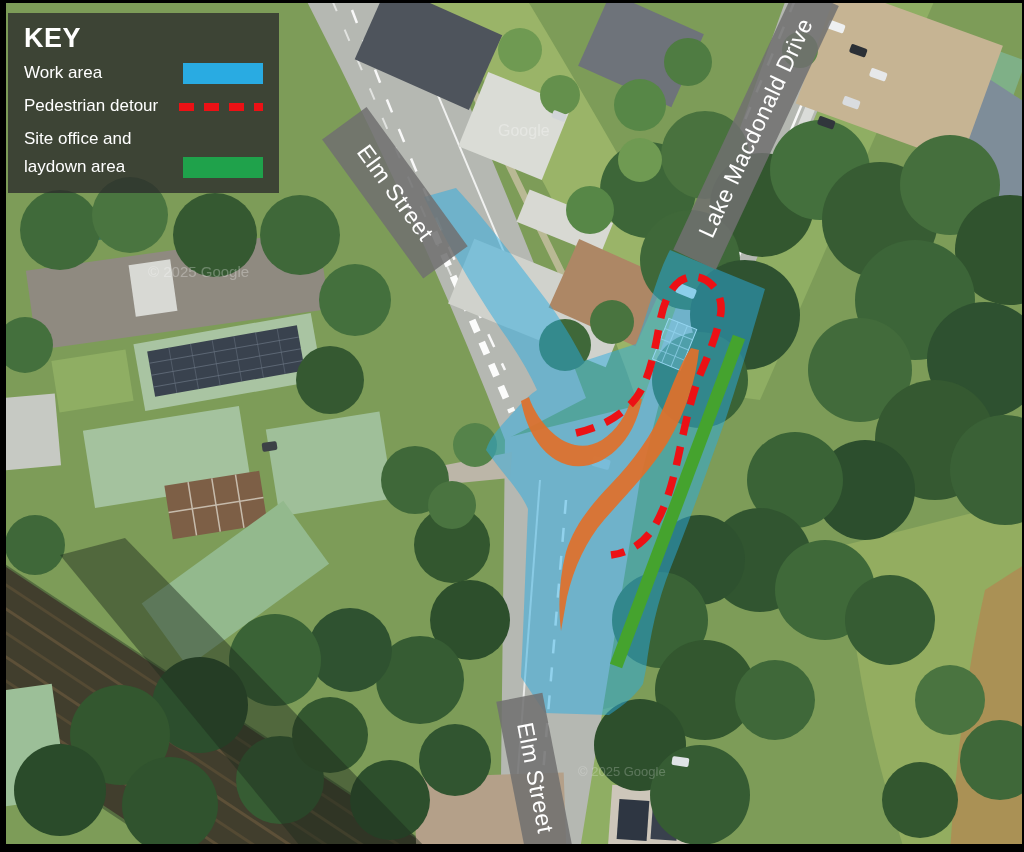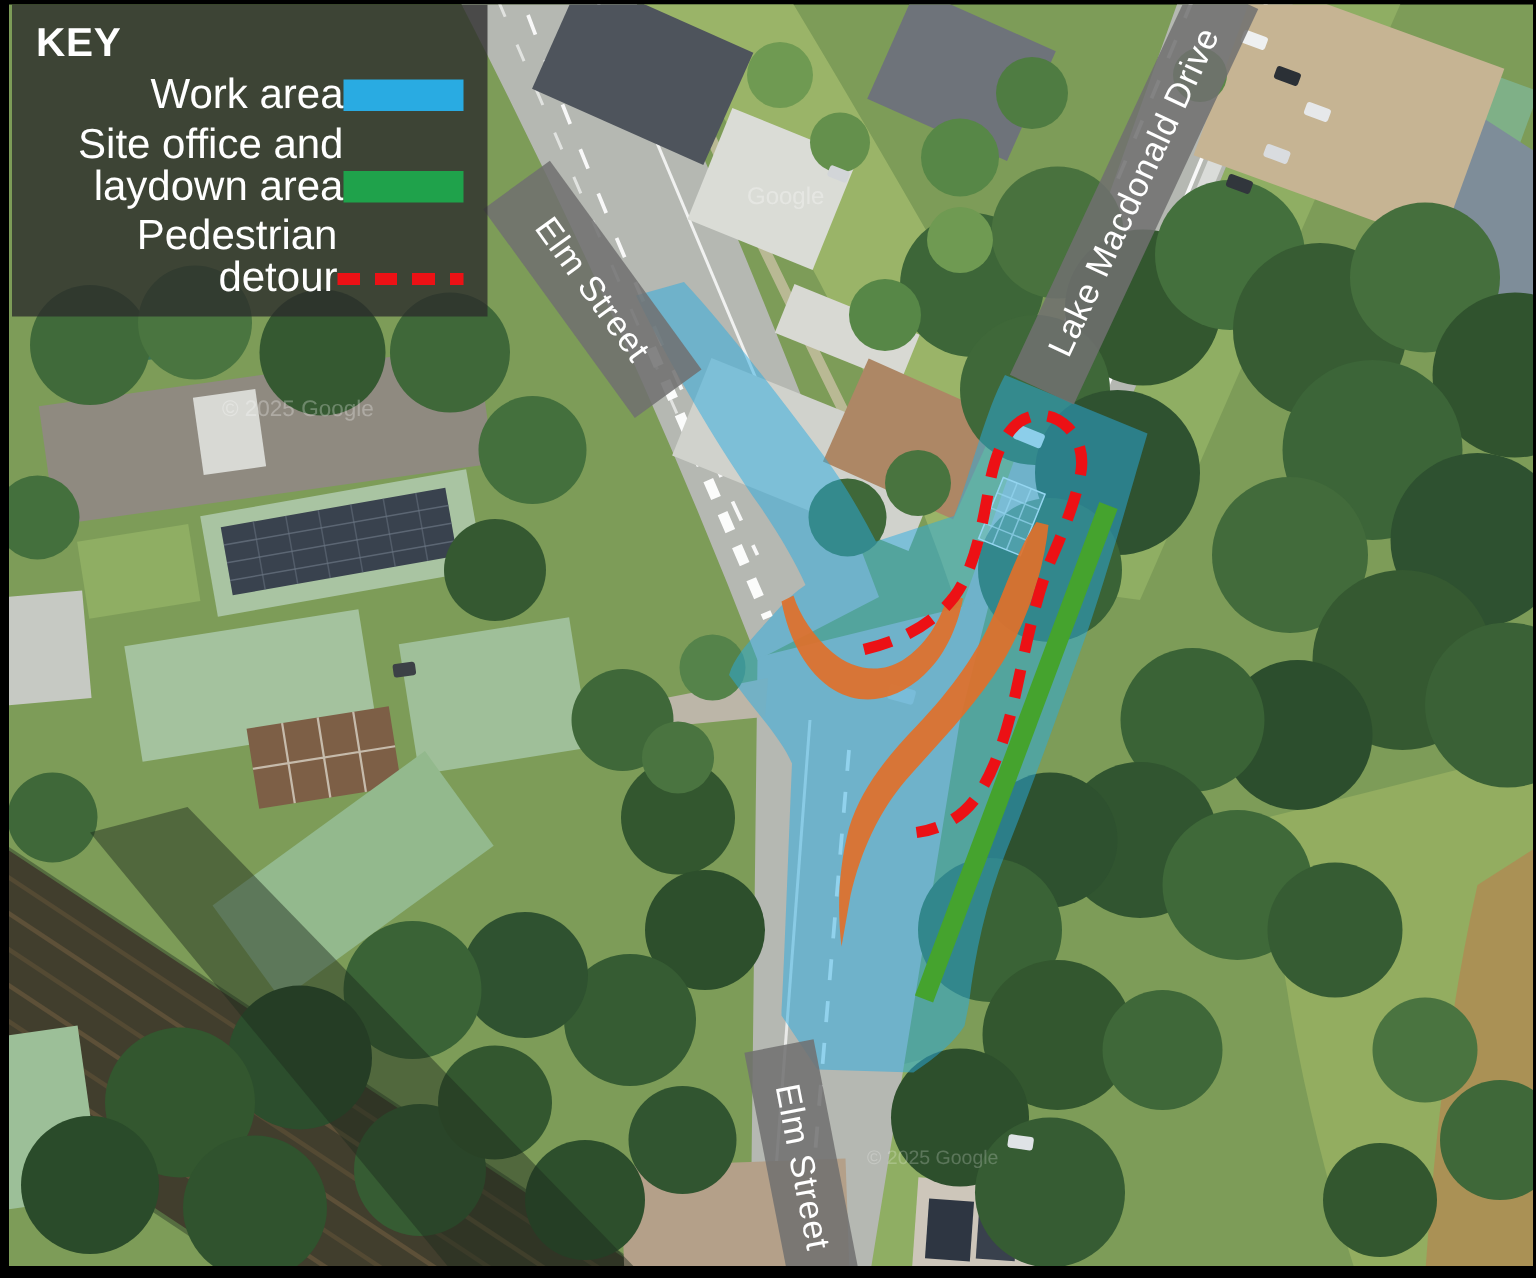--- a/index.html
+++ b/index.html
@@ -10,25 +10,25 @@
   svg{position:absolute;left:0;top:0;display:block;}
 
   
   .f-work{fill:var(--workArea,#29abe2);fill-opacity:.5;}
   .f-widen{fill:var(--wideningWork,#e0702a);fill-opacity:.92;}
   .s-laydown{stroke:var(--laydownLine,#45a32e);stroke-width:13;fill:none;}
   .s-detour{stroke:var(--pedestrianDetour,#ec1115);stroke-width:7.5;fill:none;
             stroke-dasharray:19 12;stroke-linejoin:round;}
 
   
-  .legend{position:absolute;left:8px;top:3px;width:317px;box-sizing:border-box;
+  .legend{position:absolute;left:8px;top:13px;width:271px;box-sizing:border-box;
           background:rgba(43,43,43,.78);color:#fff;padding:10px 16px 12px 16px;}
   .legend-title{font-size:27px;font-weight:700;letter-spacing:.5px;margin-bottom:4px;}
   .legend-row{display:flex;align-items:flex-end;justify-content:space-between;margin-top:5px;}
-  .legend-label{font-size:28px;line-height:28px;width:205px;text-align:right;}
+  .legend-label{font-size:17px;line-height:28px;width:205px;}
   .legend-label.wide{width:238px;}
   .swatch{width:80px;height:21px;flex:0 0 auto;margin-bottom:3px;}
   .sw-work{background:var(--workArea,#29abe2);}
   .sw-widen{background:var(--wideningWork,#e0702a);}
   .sw-office{background:var(--siteOffice,#1fa24b);}
   .sw-detour{width:84px;height:8px;margin-bottom:9px;
      background:repeating-linear-gradient(90deg,var(--pedestrianDetour,#ec1115) 0 15px,transparent 15px 25px);}
 
   
   .road-label{position:absolute;transform-origin:center;background:rgba(112,112,112,.86);
@@ -241,24 +241,24 @@
    <div class="road-label rl-lmd">Lake Macdonald Drive</div>
    <div class="road-label rl-elm-lower">Elm Street</div>
 
    <div class="legend">
      <div class="legend-title">KEY</div>
      <div class="legend-row">
        <span class="legend-label">Work area</span>
        <span class="swatch sw-work"></span>
      </div>
      <div class="legend-row">
+       <span class="legend-label">Pedestrian detour</span>
+       <span class="swatch sw-detour"></span>
+     </div>
+     <div class="legend-row">
        <span class="legend-label wide">Site office and laydown area</span>
        <span class="swatch sw-office"></span>
      </div>
-     <div class="legend-row">
-       <span class="legend-label">Pedestrian detour</span>
-       <span class="swatch sw-detour"></span>
-     </div>
    </div>
 
   </div>
  </div>
 </div>
 
 </body></html>

